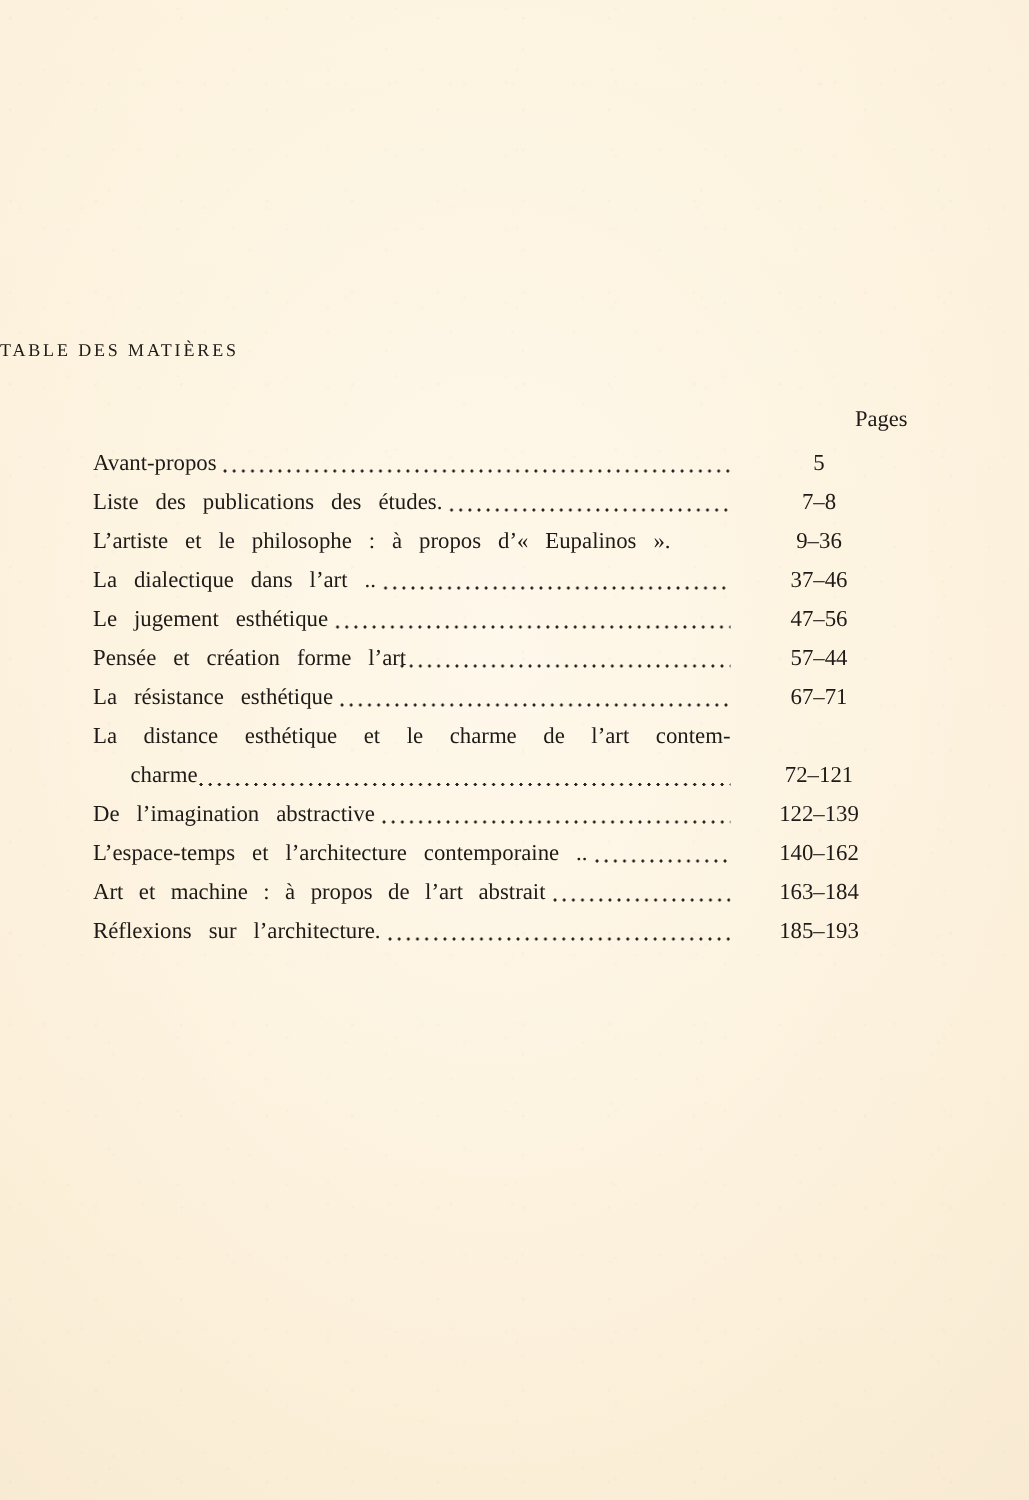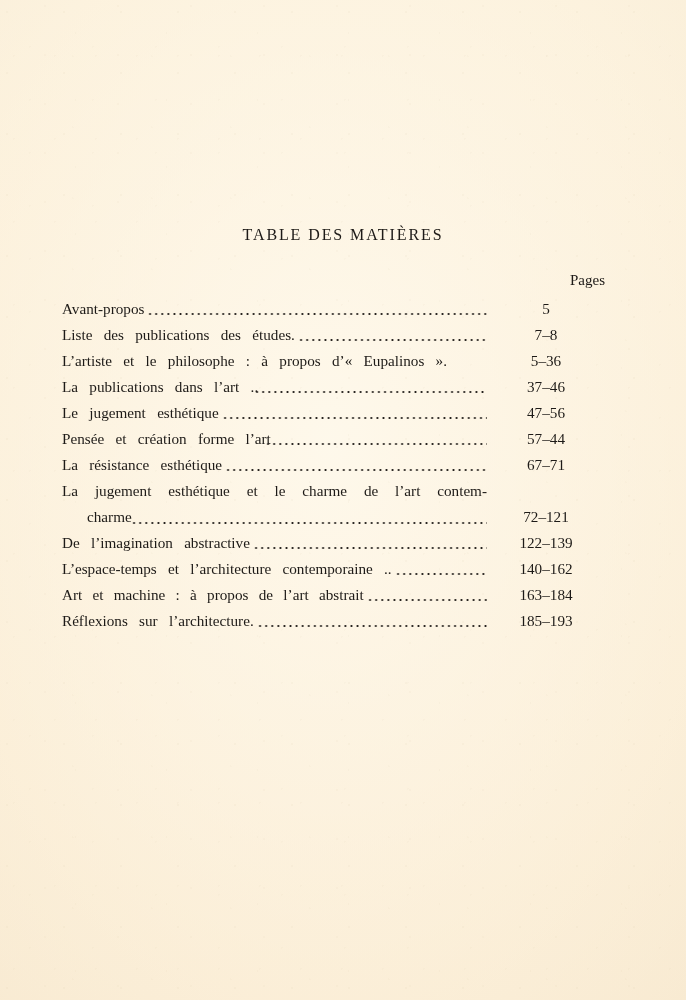--- a/index.html
+++ b/index.html
@@ -48,22 +48,22 @@
     width: 686px;
     height: 1000px;
   }
 
   
   .toc-title {
     position: absolute;
     top: 226px;
     left: 0;
     width: 686px;
-    text-align: center;
-    font-size: 16px;
+    text-align: left;
+    font-size: 12px;
     letter-spacing: 1.9px;
     white-space: pre;
   }
 
   
   .pages-header {
     position: absolute;
     top: 272px;
     left: 487px;
     width: 118px;
@@ -167,25 +167,25 @@
         <div class="entry-text">
           <span class="title-line" style="word-spacing: 7.5px;">Liste des publications des études.</span>
         </div>
         <div class="leader" style="left: 235.891px; width: 189.109px;"></div>
         <div class="page-num">7–8</div>
       </div>
       <div class="toc-entry">
         <div class="entry-text">
           <span class="title-line" style="word-spacing: 7.5px;">L’artiste et le philosophe : à propos d’« Eupalinos ».</span>
         </div>
-        <div class="page-num">5–36</div>
-      </div>
-      <div class="toc-entry">
-        <div class="entry-text">
-          <span class="title-line" style="word-spacing: 7.5px;">La publications dans l’art ..</span>
+        <div class="page-num">9–36</div>
+      </div>
+      <div class="toc-entry">
+        <div class="entry-text">
+          <span class="title-line" style="word-spacing: 7.5px;">La dialectique dans l’art ..</span>
         </div>
         <div class="leader" style="left: 191.562px; width: 233.438px;"></div>
         <div class="page-num">37–46</div>
       </div>
       <div class="toc-entry">
         <div class="entry-text">
           <span class="title-line" style="word-spacing: 7.5px;">Le jugement esthétique</span>
         </div>
         <div class="leader" style="left: 159.703px; width: 265.297px;"></div>
         <div class="page-num">47–56</div>
@@ -199,21 +199,21 @@
       </div>
       <div class="toc-entry">
         <div class="entry-text">
           <span class="title-line" style="word-spacing: 7.5px;">La résistance esthétique</span>
         </div>
         <div class="leader" style="left: 163.062px; width: 261.938px;"></div>
         <div class="page-num">67–71</div>
       </div>
       <div class="toc-entry tall">
         <div class="entry-text wrap">
-          <span class="line1">La jugement esthétique et le charme de l’art contem-</span>
+          <span class="line1">La distance esthétique et le charme de l’art contem-</span>
           <span class="line2">charme</span>
         </div>
         <div class="leader" style="left: 68.8125px; width: 356.188px; bottom: auto; top: 44px;"></div>
         <div class="page-num">72–121</div>
       </div>
       <div class="toc-entry">
         <div class="entry-text">
           <span class="title-line" style="word-spacing: 7.5px;">De l’imagination abstractive</span>
         </div>
         <div class="leader" style="left: 190.906px; width: 234.094px;"></div>

